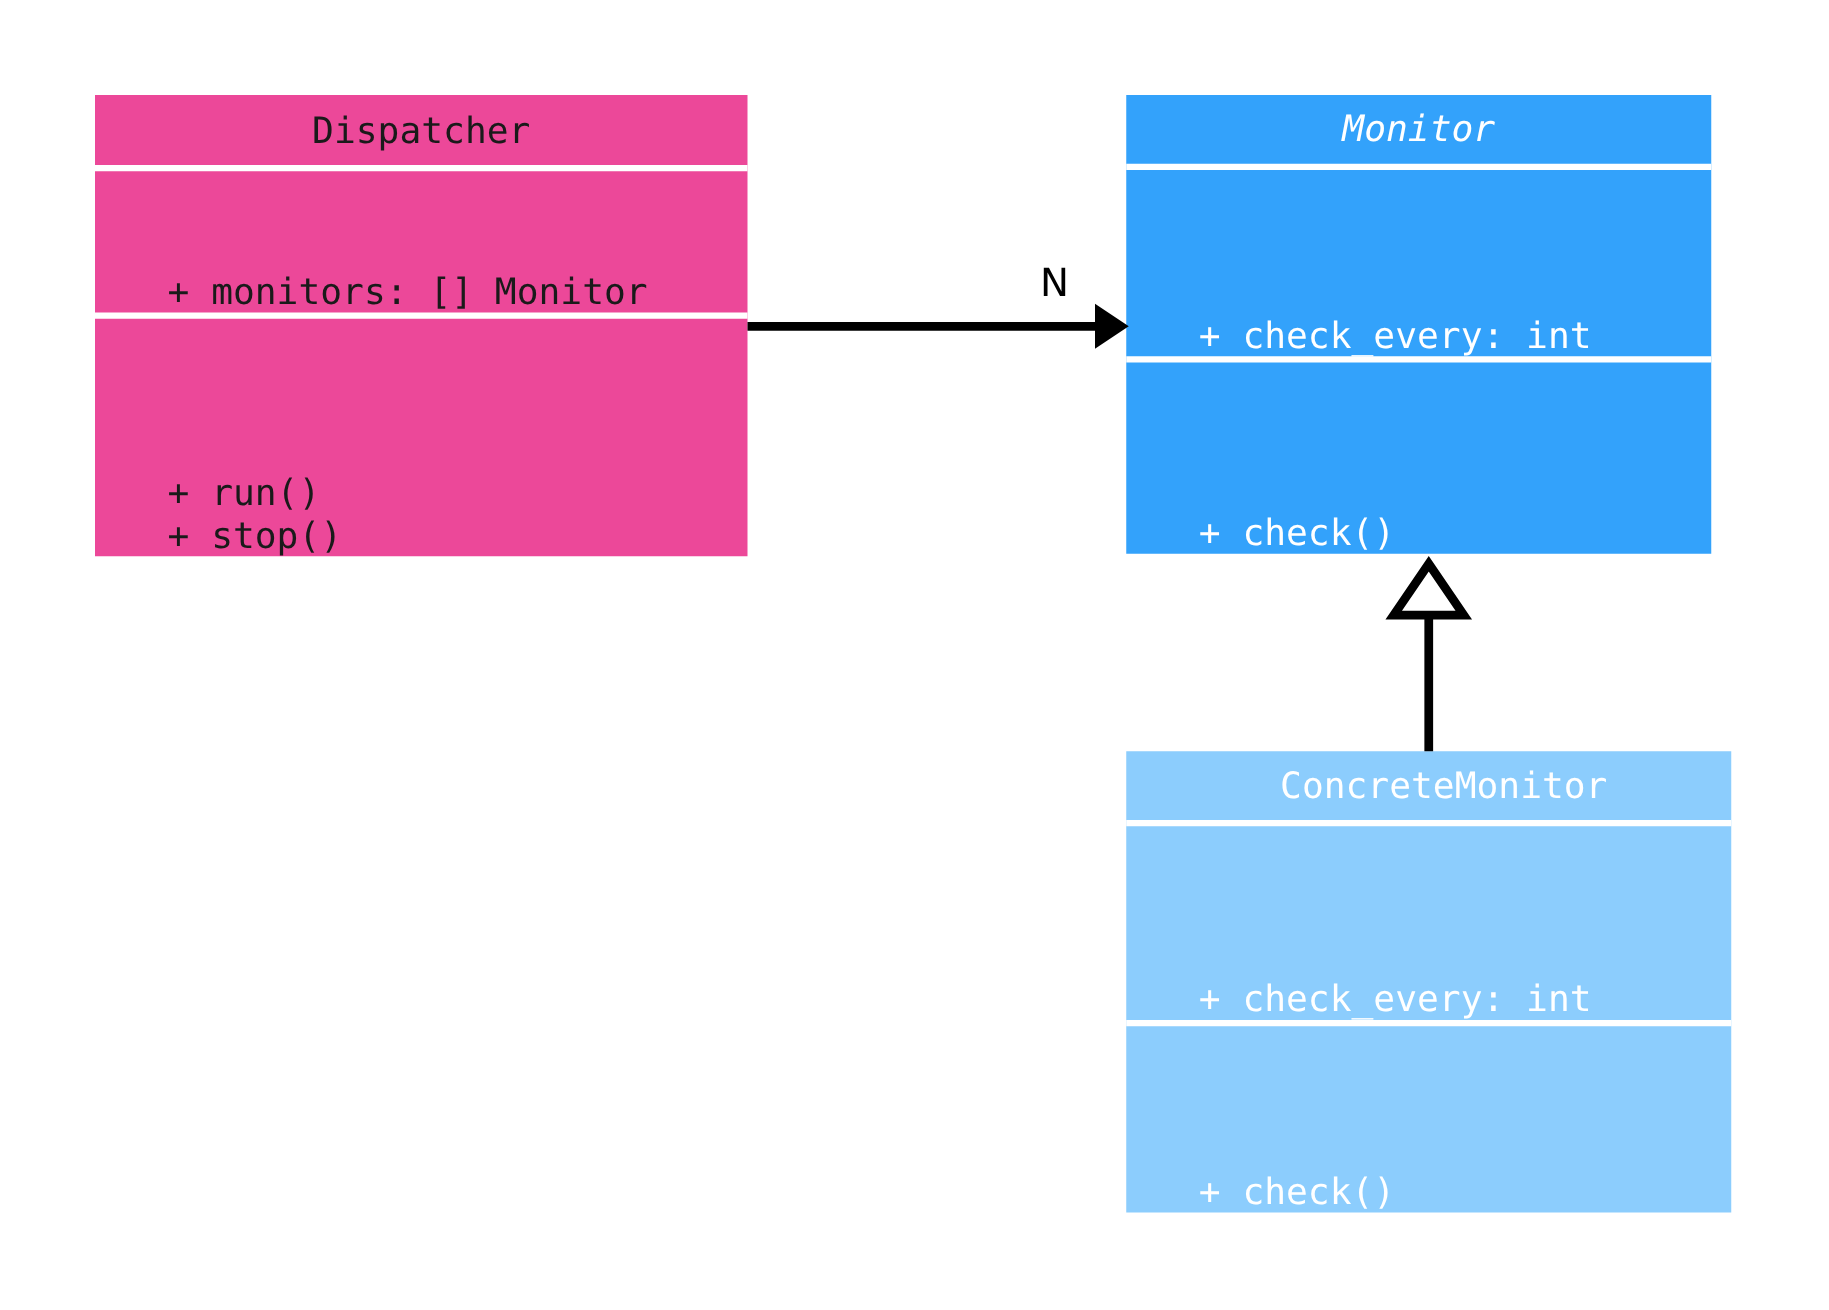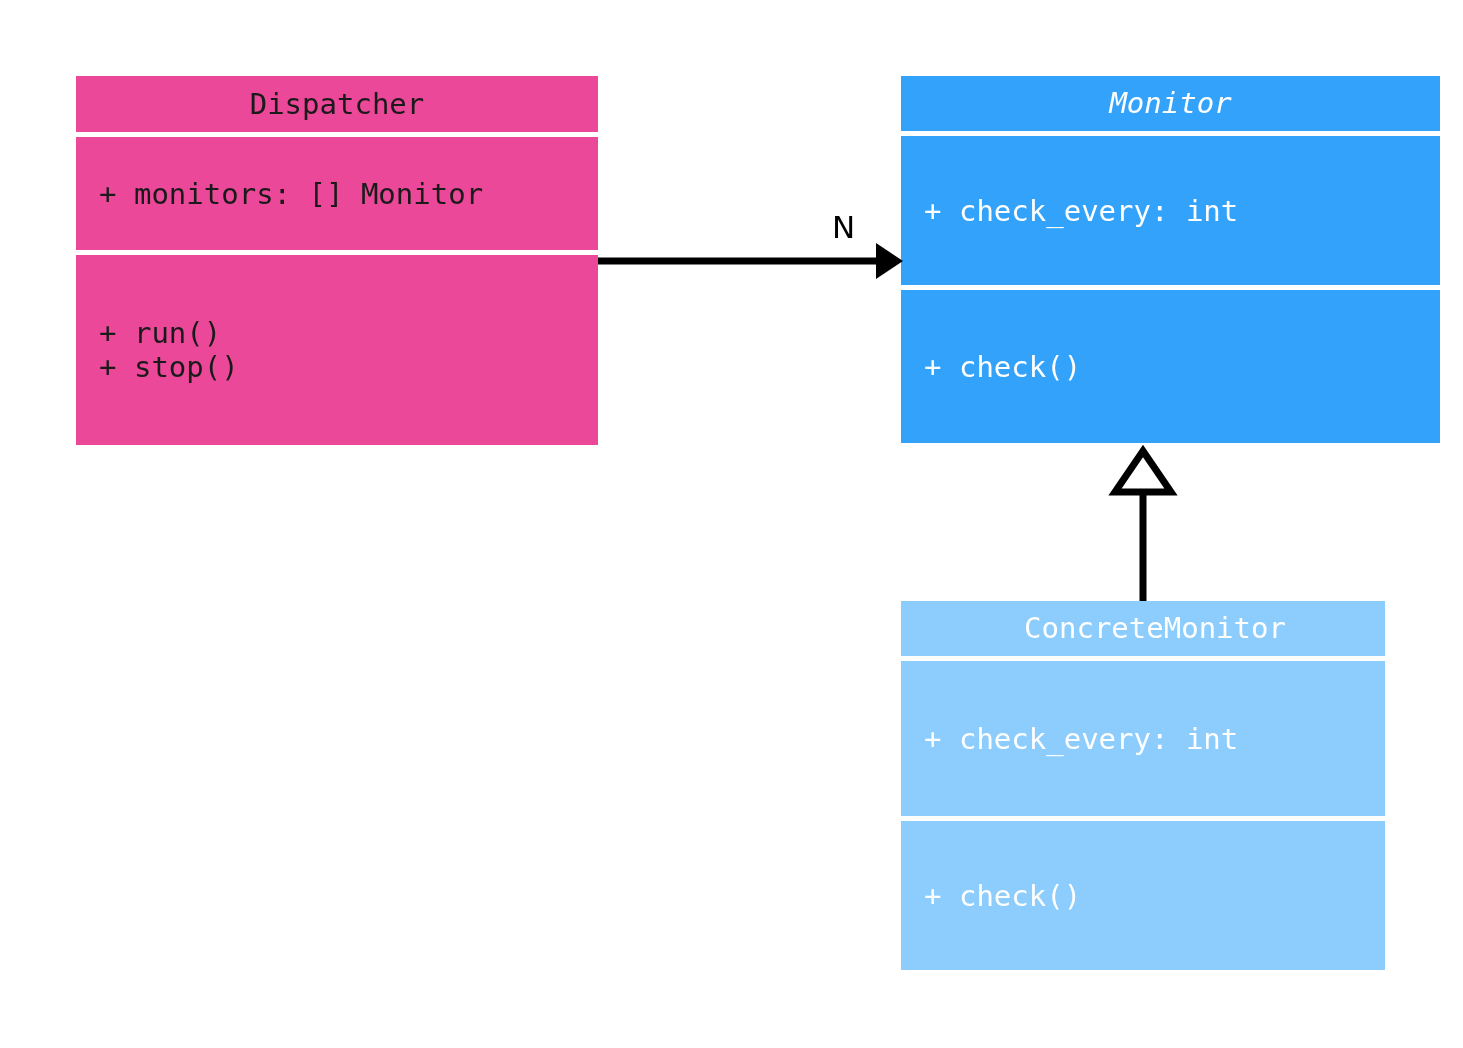--- a/index.html
+++ b/index.html
@@ -30,25 +30,26 @@
     justify-content: center;
     font-size: 29px;
     line-height: 1;
     letter-spacing: 0px;
     white-space: pre;
   }
   .uml-compartment {
     box-sizing: border-box;
     display: flex;
     flex-direction: column;
-    justify-content: center;
+    justify-content: flex-end;
     padding-left: 23px;
     font-size: 29px;
     line-height: 34px;
     white-space: pre;
+    margin-left: 35px;
   }
   .uml-sep {
     height: 5px;
     background: #ffffff;
     flex: 0 0 auto;
   }
   .abstract-name { font-style: italic; }
 
   
   #class-dispatcher {
@@ -60,21 +61,21 @@
     color: #1a1a1a;
   }
   #class-dispatcher .uml-title   { height: 57px; }
   #class-dispatcher .attrs-cell  { height: 115px; }
   #class-dispatcher .ops-cell    { height: 193px; }
 
   
   #class-monitor {
     left: 901px;
     top: 76px;
-    width: 539px;
+    width: 468px;
     height: 367px;
     background: #33a2fb;
     color: #ffffff;
   }
   #class-monitor .uml-title   { height: 55px; }
   #class-monitor .attrs-cell  { height: 149px; }
   #class-monitor .ops-cell    { height: 153px; }
 
   
   #class-concretemonitor {

